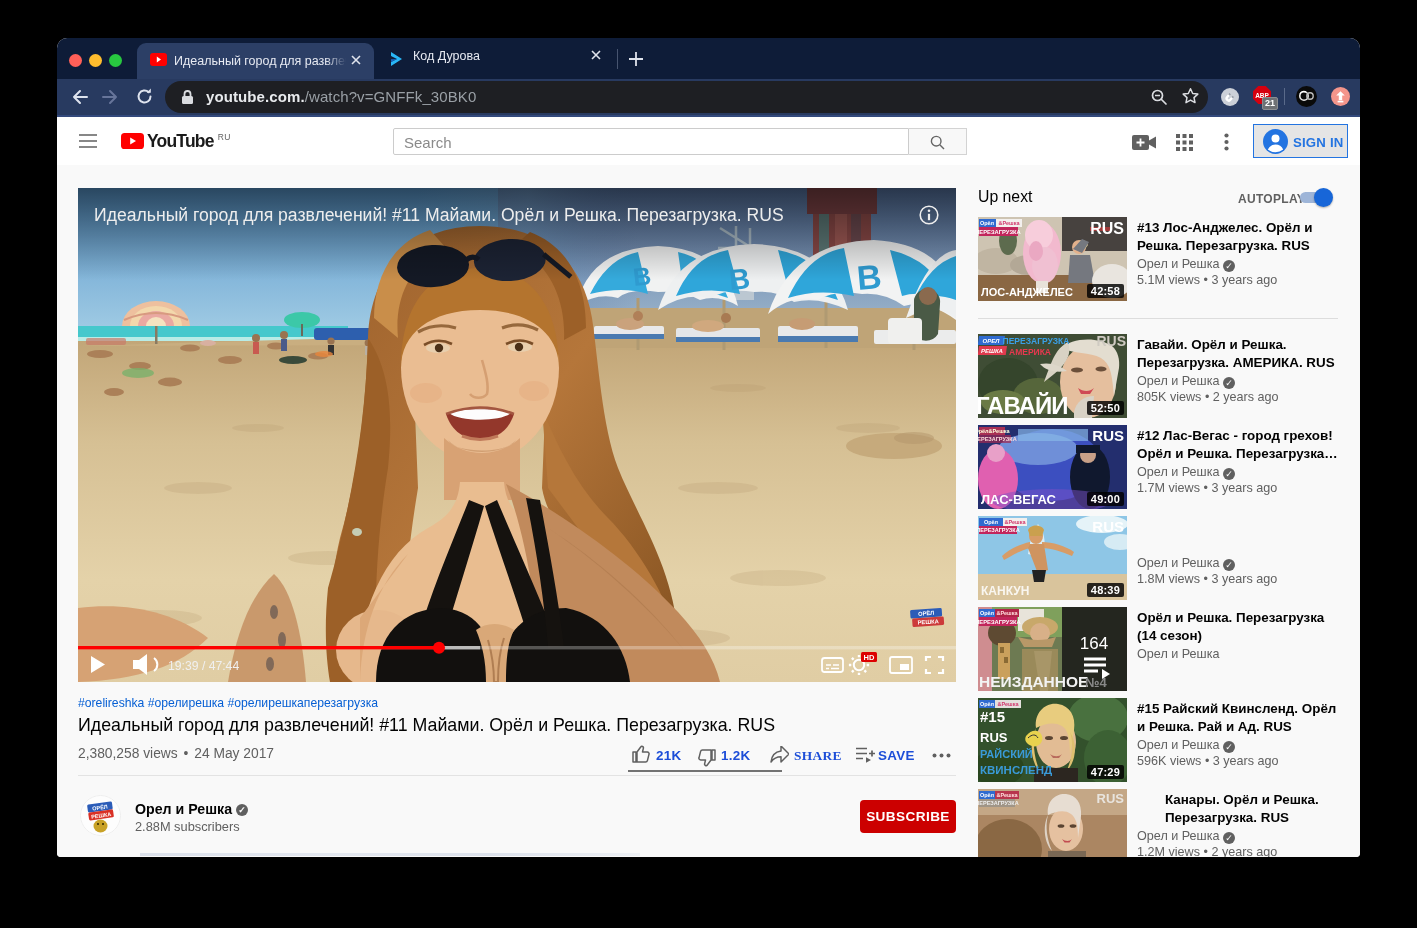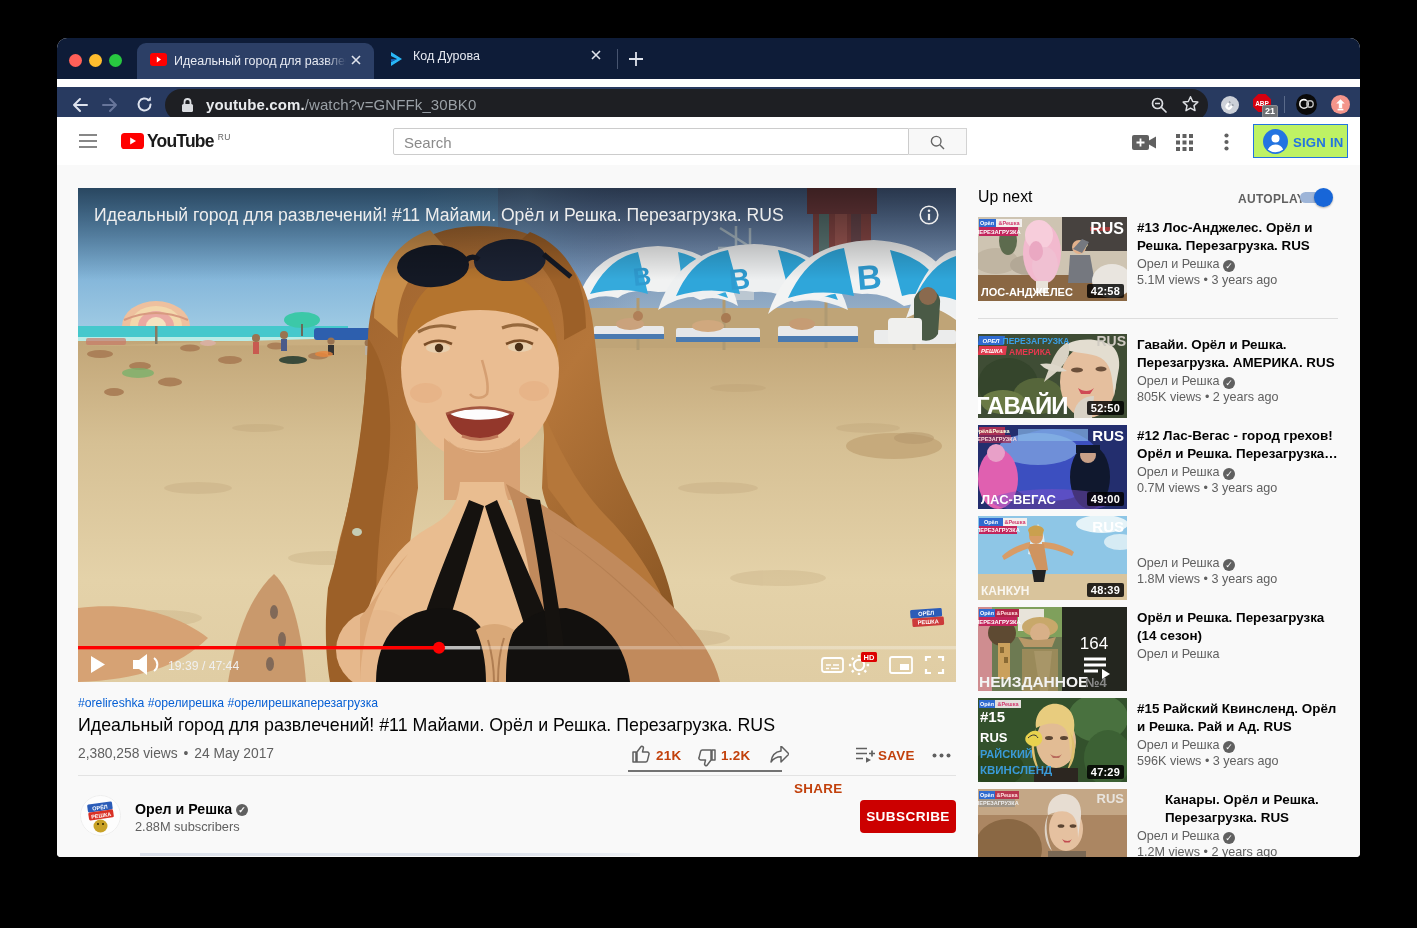--- a/index.html
+++ b/index.html
@@ -4,34 +4,34 @@
 <style>
 *{margin:0;padding:0;box-sizing:border-box;font-family:"Liberation Sans",sans-serif;}
 html,body{width:1417px;height:928px;background:#000;overflow:hidden;}
 .abs{position:absolute;}
 #win{position:absolute;left:57px;top:38px;width:1303px;height:819px;border-radius:10px 10px 4px 4px;overflow:hidden;background:#fff;}
 
 #tabbar{position:absolute;left:0;top:0;width:1303px;height:41px;background:#0e1c38;}
 .light{position:absolute;top:15.5px;width:13px;height:13px;border-radius:50%;}
 #tab1{position:absolute;left:80px;top:5px;width:237px;height:36px;background:#2c3f66;border-radius:9px 9px 0 0;}
 .tabtitle{position:absolute;font-size:12.5px;color:#e7eaf2;white-space:nowrap;overflow:hidden;}
-#toolbar{position:absolute;left:0;top:41px;width:1303px;height:38px;background:#283a60;border-bottom:2px solid #33497c;margin-top:8px;}
+#toolbar{position:absolute;left:0;top:41px;width:1303px;height:38px;background:#283a60;border-bottom:2px solid #33497c;}
 #urlpill{position:absolute;left:108px;top:2px;width:1043px;height:32px;background:#1e1f23;border-radius:16px;}
 
 #page{position:absolute;left:0;top:79px;width:1303px;height:740px;background:#f9f9f9;}
 #ythead{position:absolute;left:0;top:0;width:1303px;height:48px;background:#fff;}
 #player{position:absolute;left:21px;top:71px;width:878px;height:494px;background:#d7c49c;}
 #sidebar{position:absolute;left:921px;top:0;width:382px;height:740px;}
 .thumb{position:absolute;left:0;width:149px;height:84px;overflow:hidden;background:#888;}
 .dur{position:absolute;right:3px;bottom:3px;background:rgba(0,0,0,.82);color:#fff;font-size:11px;font-weight:bold;padding:1px 4px;border-radius:2px;letter-spacing:.2px;}
 .vtitle{position:absolute;left:159px;font-size:13.4px;font-weight:bold;color:#030303;line-height:17.5px;white-space:nowrap;}
 .vchan{position:absolute;left:159px;font-size:12.6px;color:#606060;}
 .vmeta{position:absolute;left:159px;font-size:12.6px;color:#606060;}
 .chk{display:inline-block;width:12px;height:12px;border-radius:50%;background:#606060;color:#fff;font-size:9px;line-height:12px;text-align:center;vertical-align:-1px;}
-.act{font-size:13.4px;font-weight:bold;color:#c2410c;letter-spacing:.3px;}
+.act{font-size:13.4px;font-weight:bold;color:#1d4ed8;letter-spacing:.3px;}
 </style>
 </head>
 <body>
 <div id="win">
 
   <div id="tabbar">
     <div class="light" style="left:11.5px;background:#ff5f58;"></div>
     <div class="light" style="left:31.5px;background:#ffbd2e;"></div>
     <div class="light" style="left:51.5px;background:#28c840;"></div>
     <div id="tab1">
@@ -148,21 +148,21 @@
             <rect x="13" y="13" width="4" height="4"></rect>
           </g>
         </svg>
       <svg class="abs" style="left:1167px;top:16px;" width="5" height="18" viewBox="0 0 5 18">
           <g fill="#606060">
             <circle cx="2.5" cy="2.5" r="2.1"></circle>
             <circle cx="2.5" cy="9" r="2.1"></circle>
             <circle cx="2.5" cy="15.5" r="2.1"></circle>
           </g>
         </svg>
-      <div class="abs" style="left:1196px;top:7px;width:95px;height:34px;border:1px solid #2374e1;background:#bef264;">
+      <div class="abs" style="left:1196px;top:7px;width:95px;height:34px;border:1px solid #2374e1;background:#e5e5e5;">
         <svg class="abs" style="left:9px;top:4px;" width="25" height="25" viewBox="0 0 25 25">
             <circle cx="12.5" cy="12.5" r="12.5" fill="#2374e1"></circle>
             <circle cx="12.5" cy="9.5" r="4" fill="#fff"></circle>
             <path d="M4.8 20.5a8.5 8.5 0 0 1 15.4 0 12.5 12.5 0 0 1-15.4 0z" fill="#fff"></path>
           </svg>
         <div class="abs" style="left:39px;top:9.5px;font-size:13.2px;font-weight:bold;color:#2374e1;letter-spacing:.2px;">SIGN&nbsp;IN</div>
       </div>
     </div>
     <div id="player">
       <svg width="878" height="494" viewBox="0 0 878 494">
@@ -433,21 +433,21 @@
       <div class="act abs" style="left:599px;top:631px;">21K</div>
       <svg class="abs" style="left:641px;top:632px;" width="18" height="18" viewBox="0 0 18 18">
           <g transform="rotate(180 9 9)">
             <path d="M1 7h3v10H1zM5 17h8.6c.9 0 1.6-.6 1.8-1.4l1.5-6A1.8 1.8 0 0 0 15.2 7H10.5l.9-3.8A1.5 1.5 0 0 0 8.7 2L5 7z" fill="none" stroke="#606060" stroke-width="1.5" stroke-linejoin="round"></path>
           </g>
         </svg>
       <div class="act abs" style="left:664px;top:631px;">1.2K</div>
       <svg class="abs" style="left:713px;top:629px;" width="19" height="17" viewBox="0 0 19 17">
           <path d="M11 0v5C4 6 1.5 11 1 16c2.5-3.5 5.5-5.2 10-5.2V16l8-8z" fill="none" stroke="#606060" stroke-width="1.5" stroke-linejoin="round"></path>
         </svg>
-      <div class="act abs" style="left:737px;top:664px;">SHARE</div>
+      <div class="act abs" style="left:737px;top:631px;font-family:Liberation Serif, serif;">SHARE</div>
       <svg class="abs" style="left:799px;top:630px;" width="19" height="16" viewBox="0 0 19 16">
           <path d="M0 1.5h11M0 6.5h11M0 11.5h7M13 6.5h6M16 3.5v6" stroke="#606060" stroke-width="1.7"></path>
           <path d="M10 13.2 15 16l-5 2.8z" fill="#606060" transform="translate(0,-3)"></path>
         </svg>
       <div class="act abs" style="left:821px;top:631px;">SAVE</div>
       <svg class="abs" style="left:875px;top:636px;" width="19" height="5" viewBox="0 0 19 5">
           <g fill="#606060">
             <circle cx="2.5" cy="2.5" r="2"></circle>
             <circle cx="9.5" cy="2.5" r="2"></circle>
             <circle cx="16.5" cy="2.5" r="2"></circle>
@@ -560,21 +560,21 @@
             <text x="14" y="8" font-size="5.5" fill="#ffd" text-anchor="middle" font-weight="bold">Орёл&amp;Решка</text>
           <rect x="1" y="10" width="32" height="8" fill="#a02850" opacity=".7"></rect>
             <text x="17" y="16.3" font-size="5.5" fill="#fdd" text-anchor="middle" font-weight="bold">ПЕРЕЗАГРУЗКА</text>
           <text x="146" y="16" font-size="15" fill="#fff" text-anchor="end" font-weight="bold">RUS</text>
           <text x="3" y="79" font-size="13" fill="#fff" font-weight="bold">ЛАС-ВЕГАС</text>
         </svg>
         <div class="dur">49:00</div>
       </div>
       <div class="vtitle" style="top:310px;">#12 Лас-Вегас - город грехов!<br>Орёл и Решка. Перезагрузка…</div>
       <div class="vchan" style="top:348px;">Орел и Решка <span class="chk">✓</span></div>
-      <div class="vmeta" style="top:364px;">0.7M views • 3 years ago</div>
+      <div class="vmeta" style="top:364px;">1.7M views • 3 years ago</div>
 
       <div class="thumb" style="top:399px;">
         <svg width="149" height="84" viewBox="0 0 149 84">
           <rect width="149" height="84" fill="#8ec6e6"></rect>
           <rect x="0" y="58" width="149" height="26" fill="#d9c49c"></rect>
           <ellipse cx="124" cy="8" rx="26" ry="9" fill="#eef7fa" opacity=".9"></ellipse>
           <ellipse cx="142" cy="26" rx="16" ry="8" fill="#e8f4f8" opacity=".8"></ellipse>
           <path d="M60 8c8 10 8 22 4 34l-14-4c2-12 4-22 10-30z" fill="#eef6fa" opacity=".8"></path>
           <ellipse cx="58" cy="20" rx="7" ry="8" fill="#d89c66"></ellipse>
           <path d="M52 26c-10 2-22 8-28 14l2 4c10-6 18-10 26-12z" fill="#d89c66"></path>

